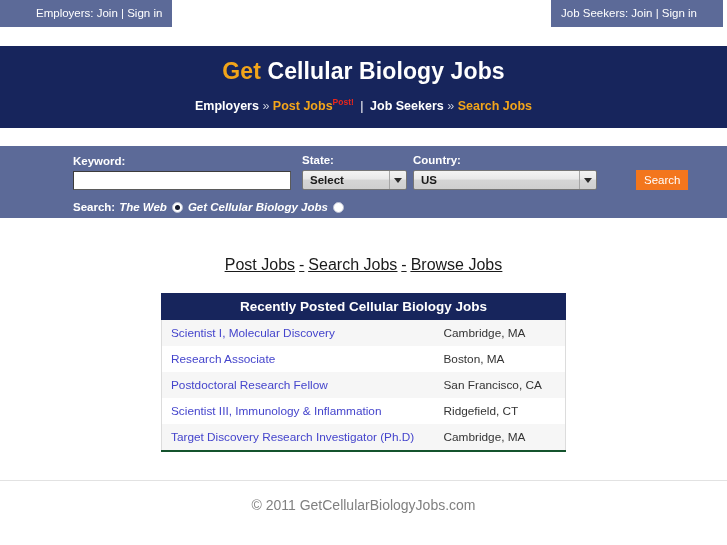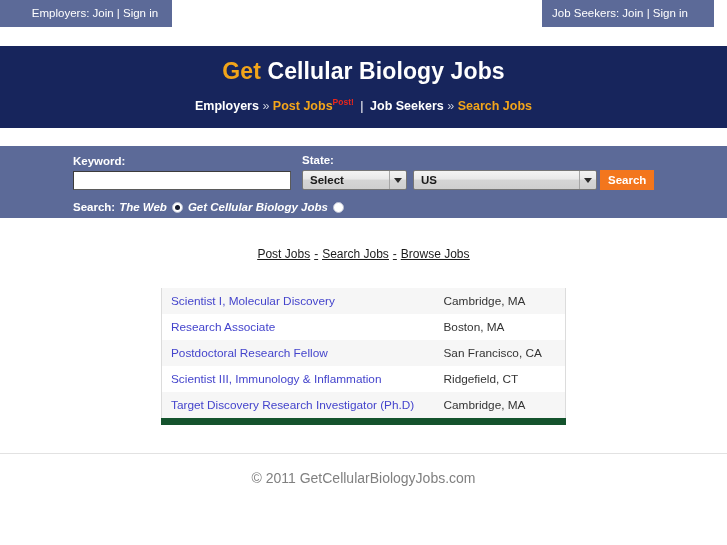--- a/index.html
+++ b/index.html
@@ -20,22 +20,22 @@
   .topbar-left, .topbar-right {
     position: absolute;
     top: 0;
     height: 27px;
     background: #5c6a98;
     color: #ffffff;
     font-size: 11.5px;
     line-height: 27px;
     white-space: nowrap;
   }
-  .topbar-left  { left: 0;  width: 172px; padding-left: 18px; text-align: center; }
-  .topbar-right { right: 13px; width: 172px; padding-right: 26px; text-align: right; }
+  .topbar-left  { left: 0;  width: 172px; padding-left: 36px; }
+  .topbar-right { right: 4px; width: 172px; padding-right: 26px; text-align: right; }
   .topbar-right .tb-text { display: inline-block; }
 
   
   .banner {
     margin-top: 19px;
     height: 82px;
     background: #17255c;
     text-align: center;
     padding-top: 10px;
   }
@@ -131,25 +131,26 @@
     border-right: 4px solid transparent;
     border-top: 5px solid #2b2b2b;
   }
 
   .search-btn {
     height: 20px;
     background: #f3761d;
     border: 0;
     color: #ffffff;
     font-size: 11.5px;
-    font-weight: bold;
+    font-weight: normal;
     padding: 0 8px;
     line-height: 20px;
     cursor: pointer;
     font-family: "Liberation Sans", sans-serif;
+    margin-left: 36px;
   }
 
   .radiorow {
     padding-left: 73px;
     margin-top: 10px;
     color: #ffffff;
     font-size: 11.5px;
     font-weight: bold;
     display: flex;
     align-items: center;
@@ -171,22 +172,22 @@
     position: absolute;
     left: 2px; top: 2px;
     width: 5px; height: 5px;
     border-radius: 50%;
     background: #13182b;
   }
 
   
   .midnav {
     text-align: center;
-    margin-top: 26px;
-    font-size: 12px;
+    margin-top: 37px;
+    font-size: 16px;
     color: #222222;
     line-height: 20px;
     text-decoration: underline;
   }
   .midnav a {
     color: #1a1a1a;
     text-decoration: underline;
   }
   .midnav .dash { padding: 0 4px; color: #1a1a1a; text-decoration: none; }
 
@@ -202,22 +203,21 @@
     font-weight: bold;
     text-align: center;
     height: 27px;
     line-height: 27px;
   }
   table.jobs {
     width: 100%;
     border-collapse: collapse;
     border-left: 1px solid #dcdcdc;
     border-right: 1px solid #dcdcdc;
-    border-bottom: 7px solid #14532d;
-    margin-top: 24px;
+    border-bottom: 2px solid #14532d;
   }
   table.jobs tr.odd  { background: #f6f6f6; }
   table.jobs tr.even { background: #ffffff; }
   table.jobs td {
     padding: 6px 0 6px 0;
     font-size: 11.8px;
     vertical-align: middle;
   }
   table.jobs td.title { padding-left: 9px; }
   table.jobs td.title a {
@@ -287,20 +287,21 @@
           <span class="arrowbox">
             <span class="caret"></span>
           </span>
         </div>
       </div>
     </div>
 
     <div class="gap-b"></div>
 
     <div class="field">
+      <span class="field-label">Country:</span>
       <div class="sel-wrap">
         <div class="sel sel-country">
           <span>US</span>
           <span class="arrowbox">
             <span class="caret"></span>
           </span>
         </div>
       </div>
     </div>
 
@@ -316,20 +317,21 @@
     <span class="ital" style="margin-left:0">Get Cellular Biology Jobs</span>
     <span class="radio"></span>
   </div>
 </div>
 
 <div class="midnav">
   <a href="#">Post Jobs</a><span class="dash">-</span><a href="#">Search Jobs</a><span class="dash">-</span><a href="#">Browse Jobs</a>
 </div>
 
 <div class="table-wrap">
+  <div class="table-head">Recently Posted Cellular Biology Jobs</div>
   <table class="jobs">
     <tbody>
       <tr class="odd">
         <td class="title">
           <a href="#">Scientist I, Molecular Discovery</a>
         </td>
         <td class="loc">Cambridge, MA</td>
       </tr>
       <tr class="even">
         <td class="title">

